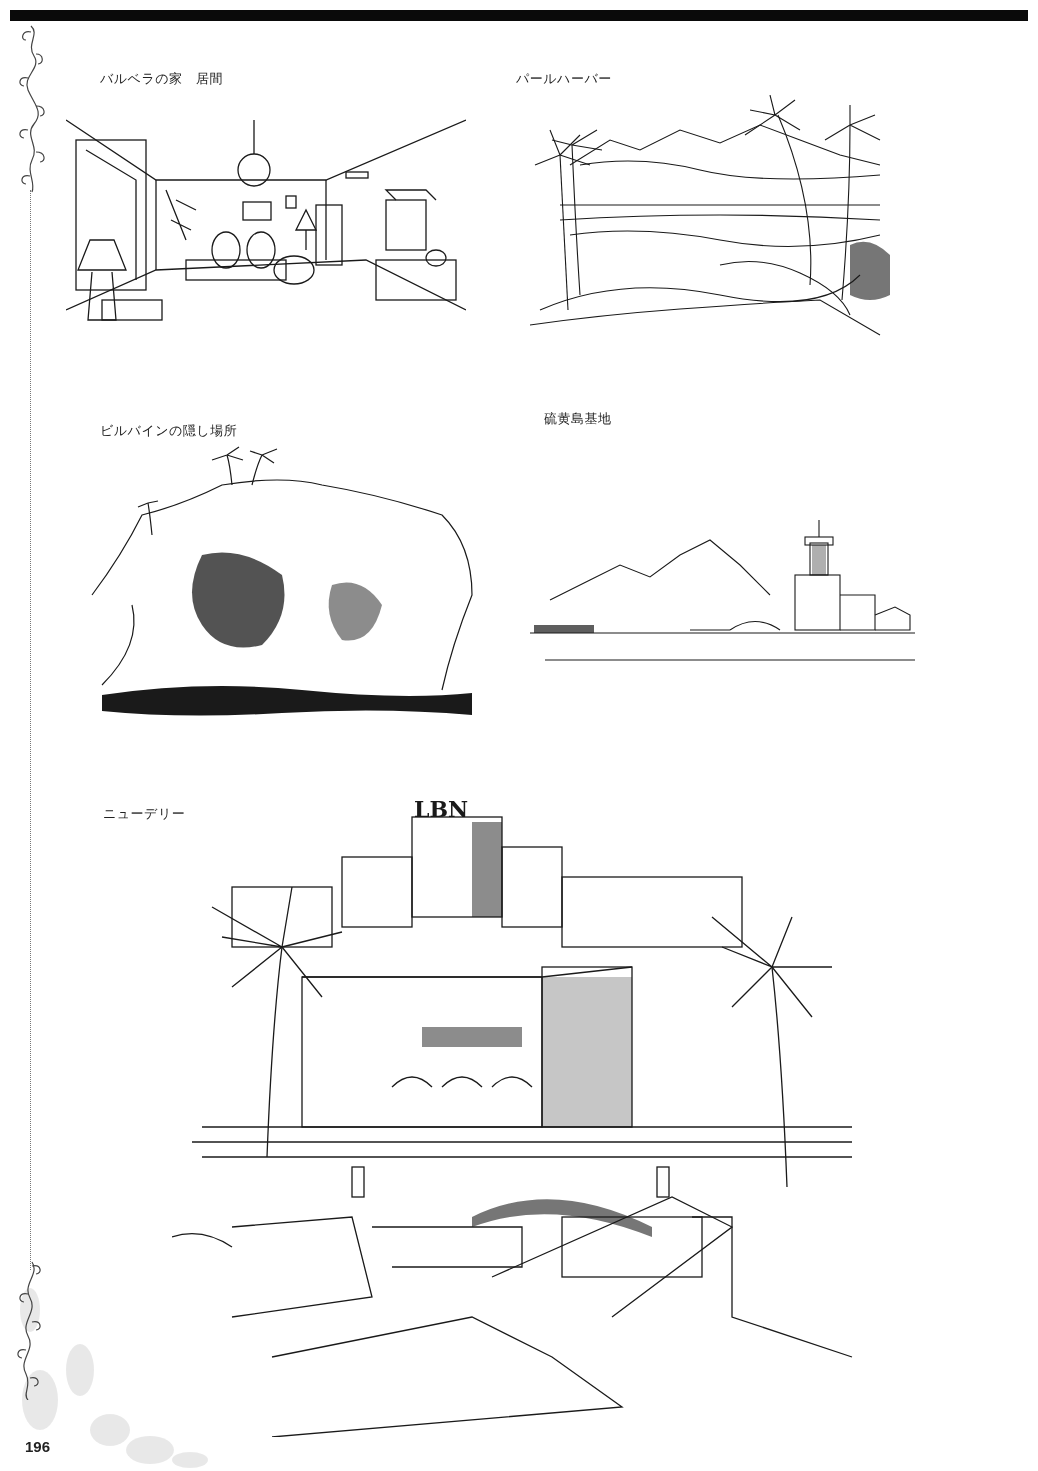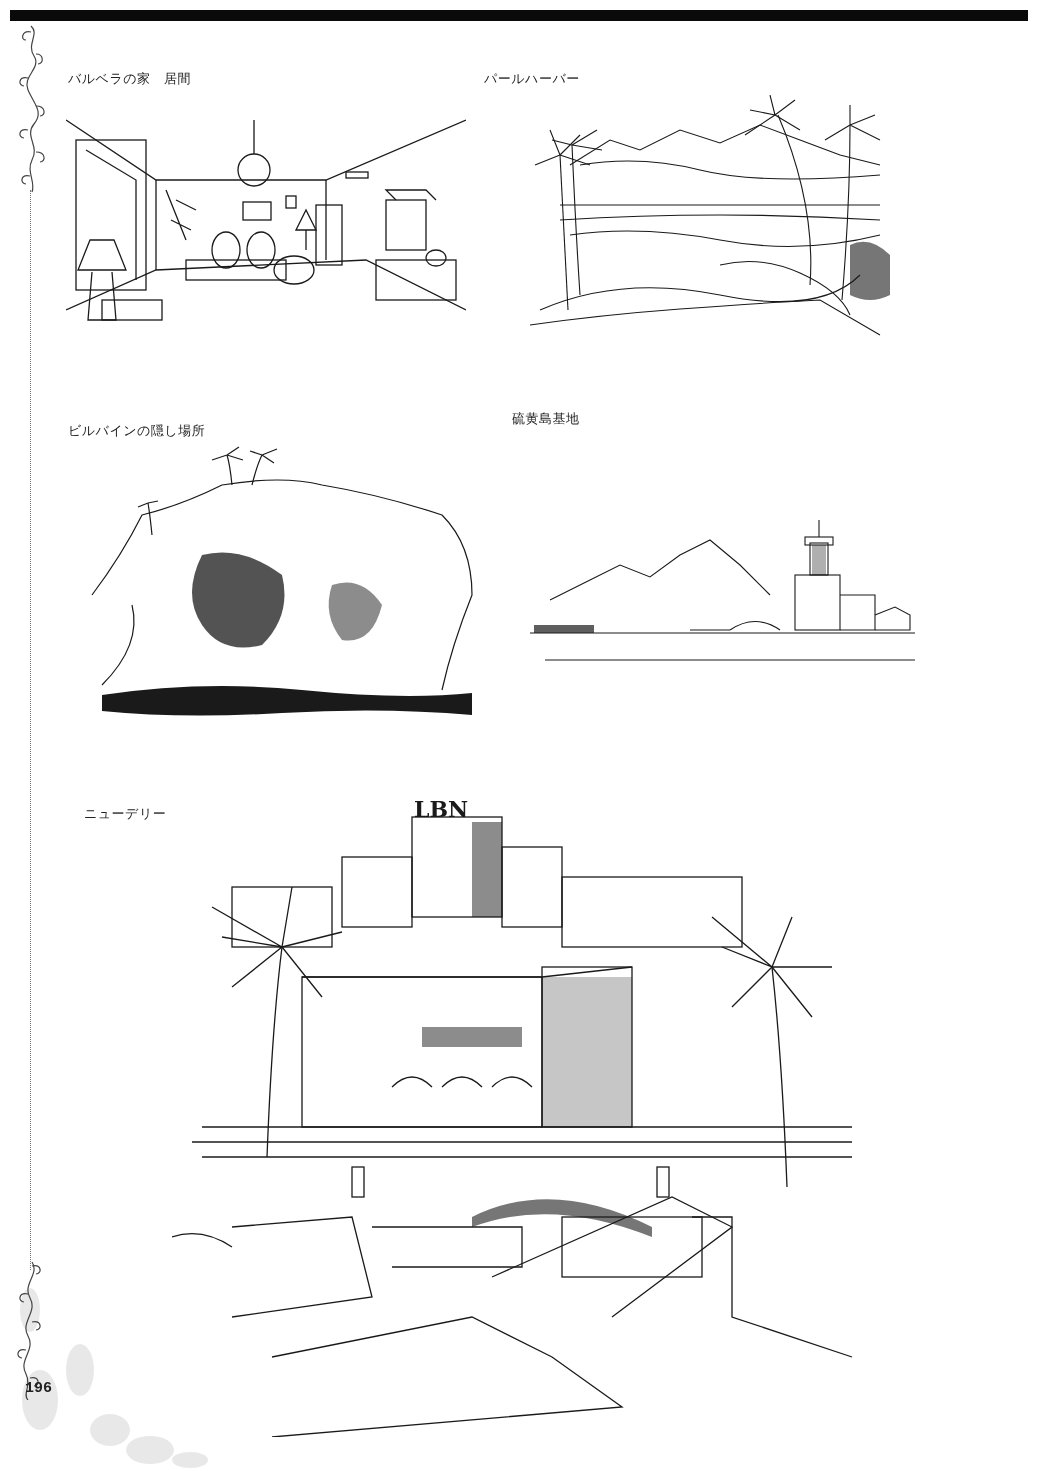--- a/index.html
+++ b/index.html
@@ -3,25 +3,25 @@
   <meta charset="utf-8">
   <style>
     html, body { margin: 0; padding: 0; background: #ffffff; }
     body { width: 1038px; height: 1471px; position: relative; overflow: hidden;
            font-family: "DejaVu Serif", "Liberation Serif", serif; color: #1a1a1a; }
     .top-bar { position: absolute; left: 10px; top: 10px; width: 1018px; height: 11px; background: #0a0a0a; }
     .side-rule { position: absolute; left: 30px; top: 190px; width: 0; height: 1080px;
                  border-left: 1px dotted #777; }
     .ornament { position: absolute; }
     .caption { position: absolute; font-size: 13px; letter-spacing: 0.5px; color: #222;
-               font-family: "DejaVu Sans", "Liberation Sans", sans-serif; }
+               font-family: "DejaVu Sans", "Liberation Sans", sans-serif; margin-left: 32px; }
     .sketch { position: absolute; }
     .sketch svg { display: block; width: 100%; height: 100%; }
-    .page-number { position: absolute; left: 25px; top: 1380px; font-size: 15px; font-weight: bold;
-                   font-family: Liberation Mono, monospace; color: #222; }
+    .page-number { position: absolute; left: 25px; top: 1438px; font-size: 15px; font-weight: bold;
+                   font-family: Liberation Sans, sans-serif; color: #222; }
     .floral-bg { position: absolute; left: 0; top: 1250px; width: 220px; height: 221px; opacity: 0.13; }
   </style>
 </head>
 <body>
 
 <div class="top-bar"></div>
 
 <svg class="ornament" style="left:14px; top:24px; width:34px; height:170px;" viewBox="0 0 34 170">
   <g fill="none" stroke="#444" stroke-width="1.2">
     <path d="M17 2 C 26 10, 12 20, 20 32 C 28 44, 8 52, 14 66 C 20 80, 30 88, 20 100 C 10 112, 26 122, 18 136 C 12 148, 22 158, 18 168"></path>
@@ -54,21 +54,21 @@
     <path d="M20 62 C 30 60, 30 70, 24 70"></path>
       <path d="M14 90 C 4 88, 4 98, 10 98"></path>
     <path d="M18 118 C 28 116, 28 126, 22 126"></path>
   </g>
 </svg>
 
 <div class="caption" style="left:68px; top:70px;">バルベラの家　居間</div>
 <div class="caption" style="left:484px; top:70px;">パールハーバー</div>
 <div class="caption" style="left:68px; top:422px;text-align:right;">ビルバインの隠し場所</div>
 <div class="caption" style="left:512px; top:410px;">硫黄島基地</div>
-<div class="caption" style="left:84px; top:805px;">ニューデリー</div>
+<div class="caption" style="left:71px; top:805px;">ニューデリー</div>
 
 <div class="sketch" style="left:66px; top:110px; width:400px; height:230px;">
   <svg viewBox="0 0 400 230">
     <g fill="none" stroke="#1a1a1a" stroke-width="1.3">
       <path d="M0 10 L90 70 L260 70 L400 10"></path>
         <path d="M0 200 L90 160 L300 150 L400 200"></path>
       <path d="M90 70 L90 160"></path>
         <path d="M260 70 L260 150"></path>
       <rect x="10" y="30" width="70" height="150"></rect>
         <path d="M20 40 L70 70 L70 170"></path>

